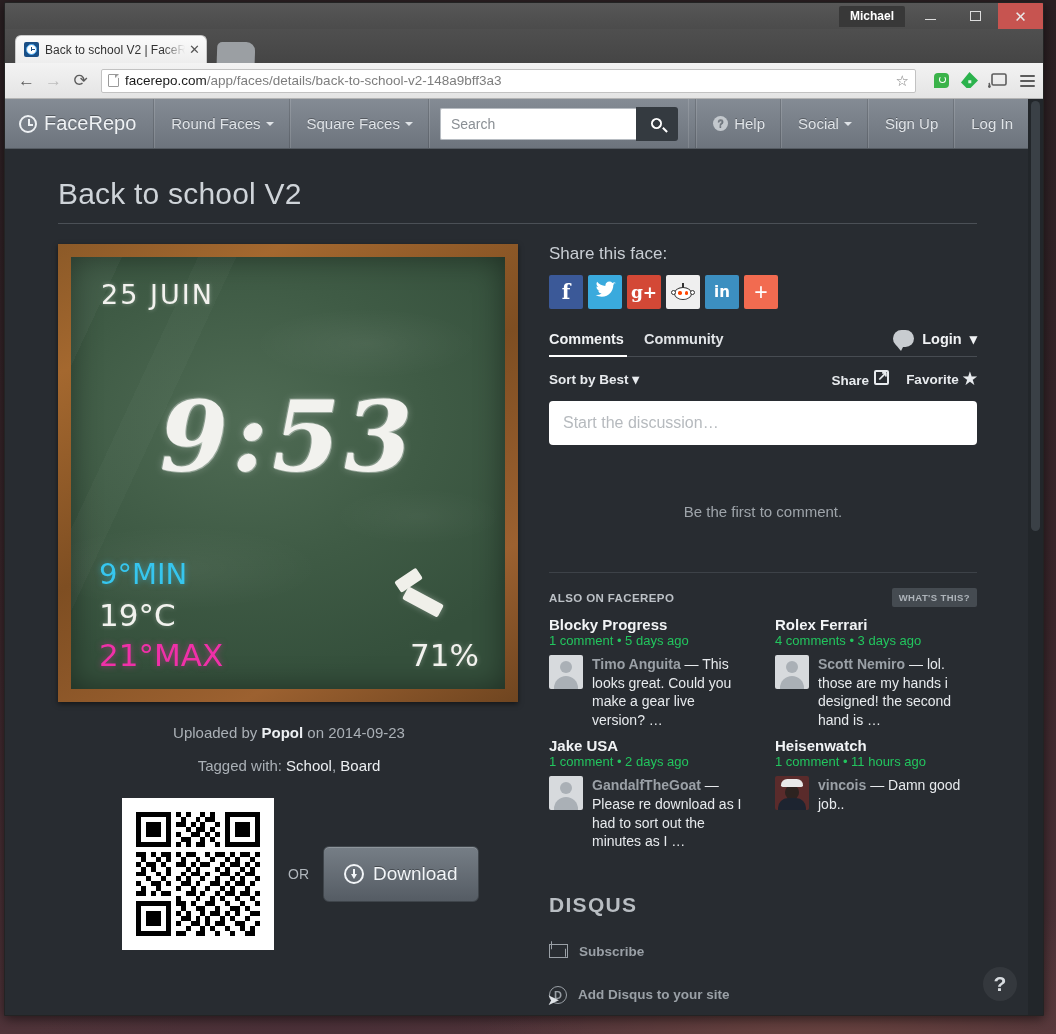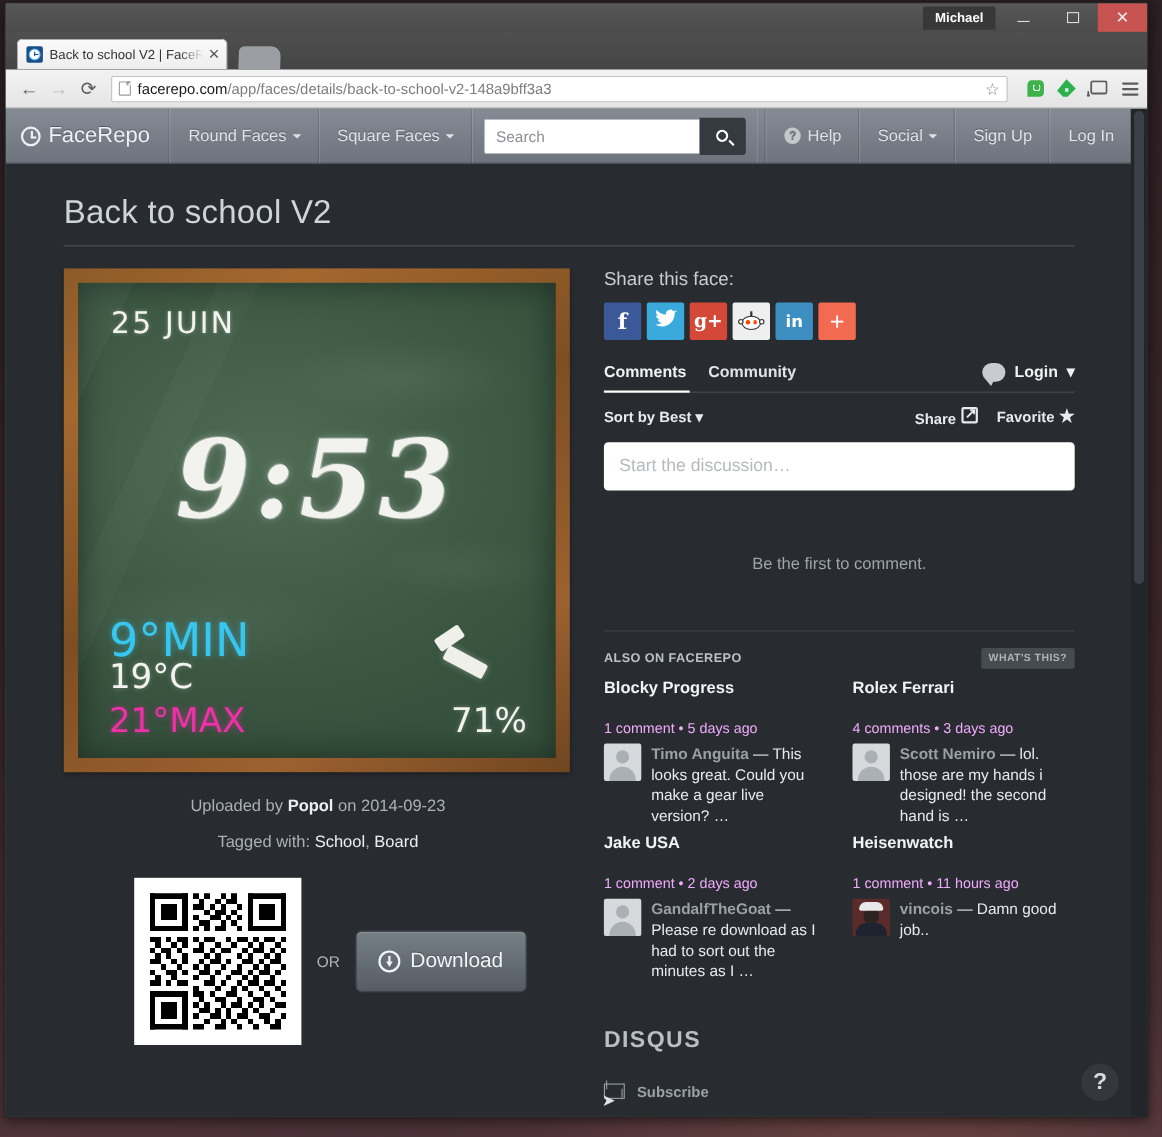--- a/index.html
+++ b/index.html
@@ -268,21 +268,21 @@
     left: 30px; top: 22px; font-size: 27px; letter-spacing: 2px;
     font-family: "DejaVu Sans", sans-serif;
     text-shadow: 0 0 4px rgba(255,255,255,.35);
   }
   .board-time {
     left: 0; right: 0; top: 122px; text-align: center;
     font-size: 98px; letter-spacing: 4px;
     font-family: "DejaVu Serif", serif; font-style: italic; font-weight: bold;
     text-shadow: 1px 1px 0 rgba(255,255,255,.35), -1px -1px 0 rgba(255,255,255,.25), 0 0 9px rgba(255,255,255,.3);
   }
-  .board-min { left: 28px; top: 300px; font-size: 42px; color: #36c6ef;
+  .board-min { left: 28px; top: 300px; font-size: 29px; color: #36c6ef;
     text-shadow: 0 0 6px rgba(54,198,239,.5); font-family:"DejaVu Sans",sans-serif;}
   .board-cur { left: 28px; top: 340px; font-size: 31px;
     text-shadow: 0 0 5px rgba(255,255,255,.3); font-family:"DejaVu Sans",sans-serif;}
   .board-max { left: 28px; top: 380px; font-size: 31px; color: #f030a8;
     text-shadow: 0 0 6px rgba(240,48,168,.5); font-family:"DejaVu Sans",sans-serif;}
   .board-batt { right: 26px; bottom: 16px; font-size: 31px;
     text-shadow: 0 0 5px rgba(255,255,255,.3); font-family:"DejaVu Sans",sans-serif;}
   .chalk-stick {
     position:absolute; right: 62px; bottom: 80px; width: 40px; height: 14px;
     background: #f0f0ea; transform: rotate(28deg); border-radius: 2px;
@@ -391,21 +391,21 @@
   .also-head { display: flex; align-items: center; }
   .also-title { font-size: 11.5px; font-weight: bold; color: #bcc1c6; letter-spacing: .4px;}
   .whats-this {
     margin-left: auto; background: #454b51; color: #aeb4ba;
     font-size: 9.5px; font-weight: bold; letter-spacing: .4px;
     padding: 4px 7px; border-radius: 2px;
   }
   .also-grid { display: grid; grid-template-columns: 1fr 1fr; gap: 8px 24px; margin-top: 9px; }
   .also-item { }
   .also-item h4 { margin: 0; font-size: 15px; color: #f1f3f5; font-weight: bold; }
-  .also-item .sub { font-size: 13px; color: #f0abfc; margin-top: 20px; }
+  .also-item .sub { font-size: 13px; color: #22c55e; margin-top: 0; }
   .also-item .cmt { display: flex; margin-top: 7px; gap: 9px; }
   .avatar {
     width: 34px; height: 34px; flex: 0 0 34px; background: #d7dadd; border-radius: 2px;
     position: relative; overflow:hidden;
   }
   .avatar::before{content:"";position:absolute;left:11px;top:6px;width:12px;height:12px;
     border-radius:50%;background:#aab0b6;}
   .avatar::after{content:"";position:absolute;left:5px;top:21px;width:24px;height:15px;
     border-radius:12px 12px 0 0;background:#aab0b6;}
   .avatar.photo { background: #5a2b2b; }

